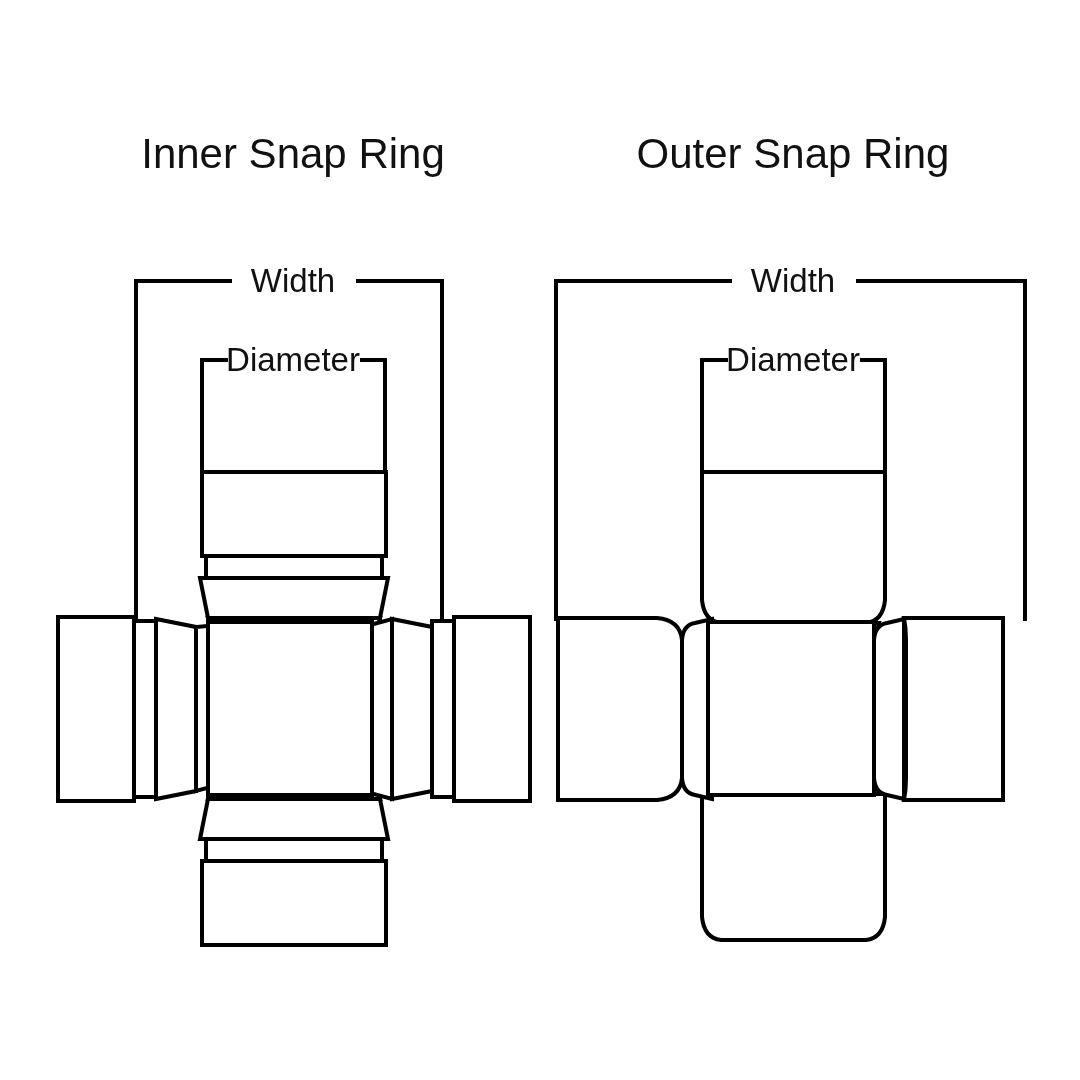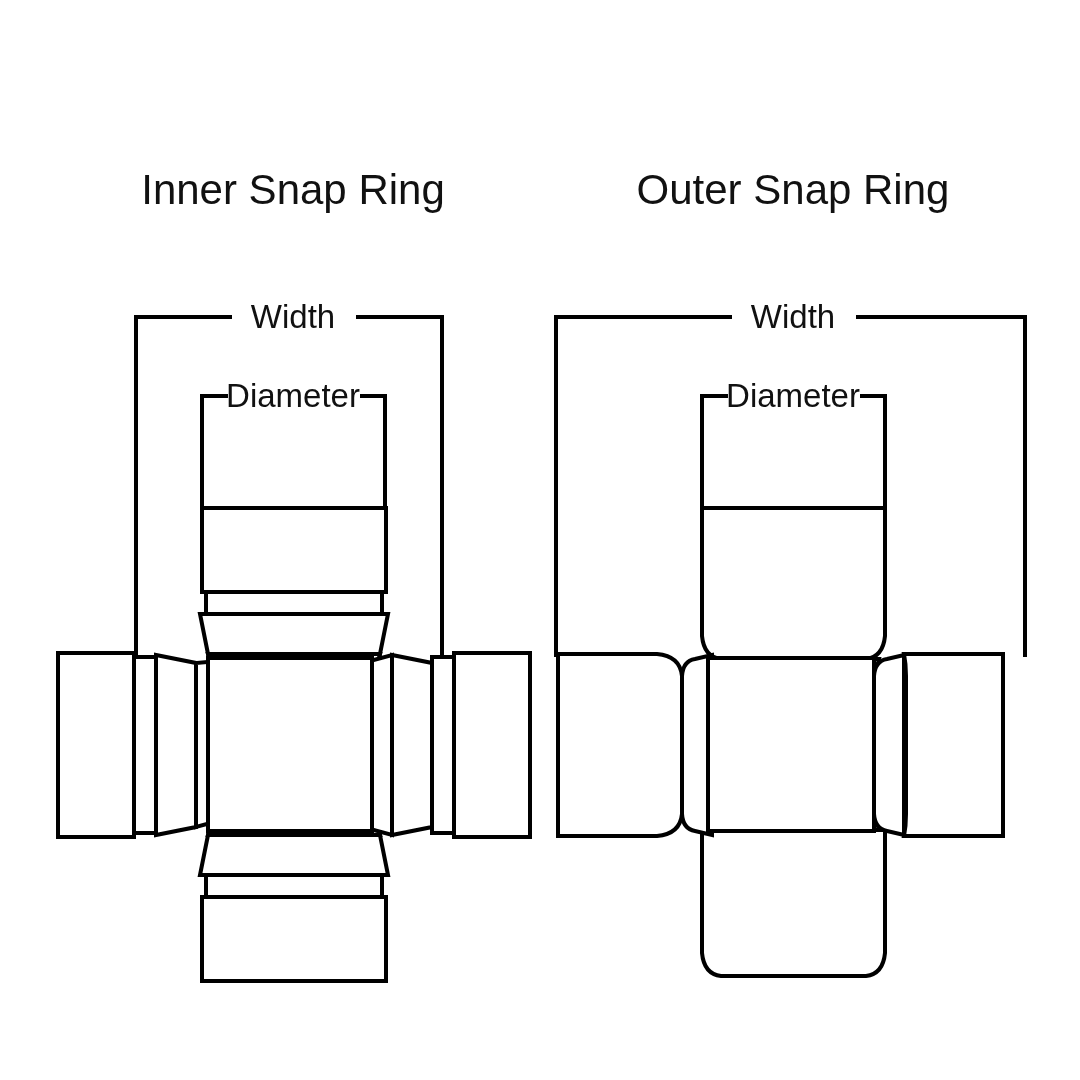--- a/index.html
+++ b/index.html
@@ -1,21 +1,21 @@
 <!DOCTYPE html>
 <html><head>
 <meta charset="utf-8">
 <style>
   html,body{margin:0;padding:0;background:#ffffff;}
   body{
     width:1080px;height:1080px;
     font-family:"Liberation Sans","DejaVu Sans",sans-serif;
     overflow:hidden;position:relative;
   }
-  #stage{position:absolute;inset:0;width:1080px;height:900px;margin-top:36px;}
+  #stage{position:absolute;inset:0;width:1080px;height:900px;}
   svg.diagram{position:absolute;top:0;left:0;width:1080px;height:1080px;display:block;}
   .part{fill:#ffffff;stroke:#000000;stroke-width:4;stroke-linejoin:miter;stroke-linecap:butt;}
   .dim{fill:none;stroke:#000000;stroke-width:4;stroke-linecap:butt;stroke-linejoin:miter;}
   .title-text{
     font-family:"Liberation Sans","DejaVu Sans",sans-serif;
     font-size:42px;fill:#111111;font-weight:400;
   }
   .dim-label{
     font-family:"Liberation Sans","DejaVu Sans",sans-serif;
     font-size:33px;fill:#111111;font-weight:400;

